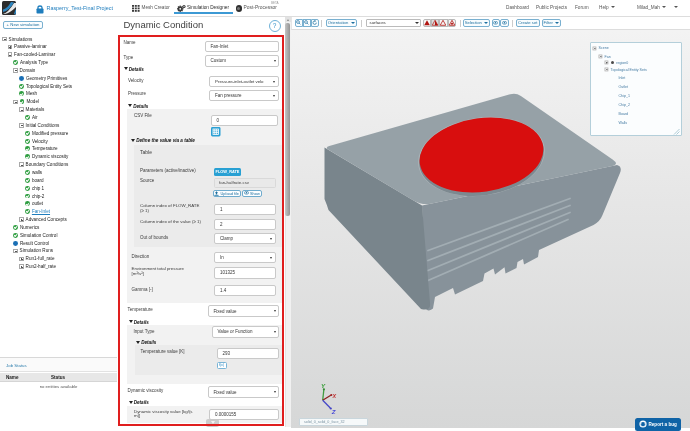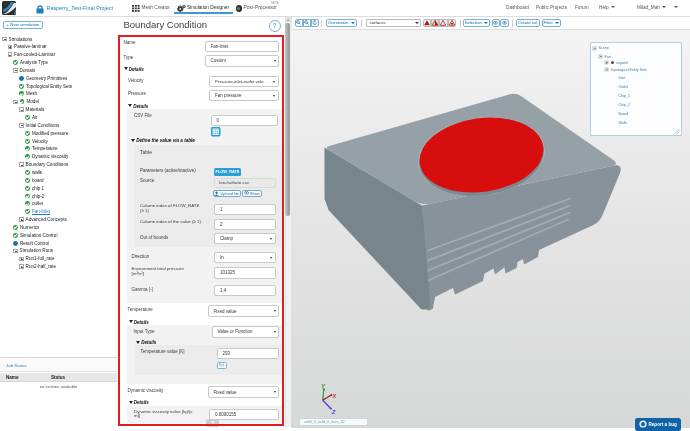--- a/index.html
+++ b/index.html
@@ -118,21 +118,21 @@
 <div class="tr" style="left:13px;top:246.9px"><i class="pm"></i>Simulation Runs</div>
 <div class="tr" style="left:19px;top:254.8px"><i class="pm plus"></i>Run1-full_rate</div>
 <div class="tr" style="left:19px;top:262.6px"><i class="pm plus"></i>Run2-half_rate</div>
 <div class="abs" style="left:0;top:356.5px;width:117px;height:15px;background:#fafafa;border-top:1px solid #d8d8d8;border-bottom:1px solid #e2e2e2"></div>
 <div class="abs" style="left:6px;top:363px;font-size:4.4px;color:#2f7fae">Job Status</div>
 <div class="abs" style="left:0;top:372.5px;width:117px;height:9px;background:#e7e7e7;border-bottom:1px solid #d5d5d5"></div>
 <div class="abs" style="left:6px;top:375px;font-size:4.6px;font-weight:700;color:#222">Name</div>
 <div class="abs" style="left:51px;top:375px;font-size:4.6px;font-weight:700;color:#222">Status</div>
 <div class="abs" style="left:0;top:383.5px;width:117px;text-align:center;font-size:4.3px;color:#555">no entities available</div>
 
-<div class="abs" style="left:123.5px;top:18.5px;font-size:9.5px;color:#414141">Boundary Condition</div>
+<div class="abs" style="left:123.5px;top:18.5px;font-size:9.5px;color:#414141">Dynamic Condition</div>
 <div class="abs" style="left:268.5px;top:19.5px;width:12px;height:12px;border:1.2px solid #6fb1d8;border-radius:50%;color:#2d8cc7;font-size:6.5px;display:flex;align-items:center;justify-content:center">?</div>
 <div class="abs" style="left:284.5px;top:17px;width:6px;height:410px;background:#f1f1f1;border-left:1px solid #e3e3e3"></div>
 <div class="abs" style="left:285px;top:17px;width:5.5px;height:5px;background:#e2e2e2;display:flex;align-items:center;justify-content:center">
     <span style="width:0;height:0;border-left:1.8px solid transparent;border-right:1.8px solid transparent;border-bottom:2.2px solid #888"></span>
   </div>
 <div class="abs" style="left:285px;top:22.5px;width:5.2px;height:193px;border-radius:2px;background:linear-gradient(90deg,#c4c4c4,#949494)"></div>
 <div class="abs" style="left:117.5px;top:34.8px;width:166.5px;height:391px;border:2.6px solid #e01e1e;background:#fff;overflow:hidden"></div>
 <div class="fl" style="left:123.5px;top:40.5px">Name</div>
 <div class="inp" style="left:204.5px;top:40.5px;width:74.5px;height:11.6px">Fan-Inlet</div>
 <div class="fl" style="left:123.5px;top:56px">Type</div>

